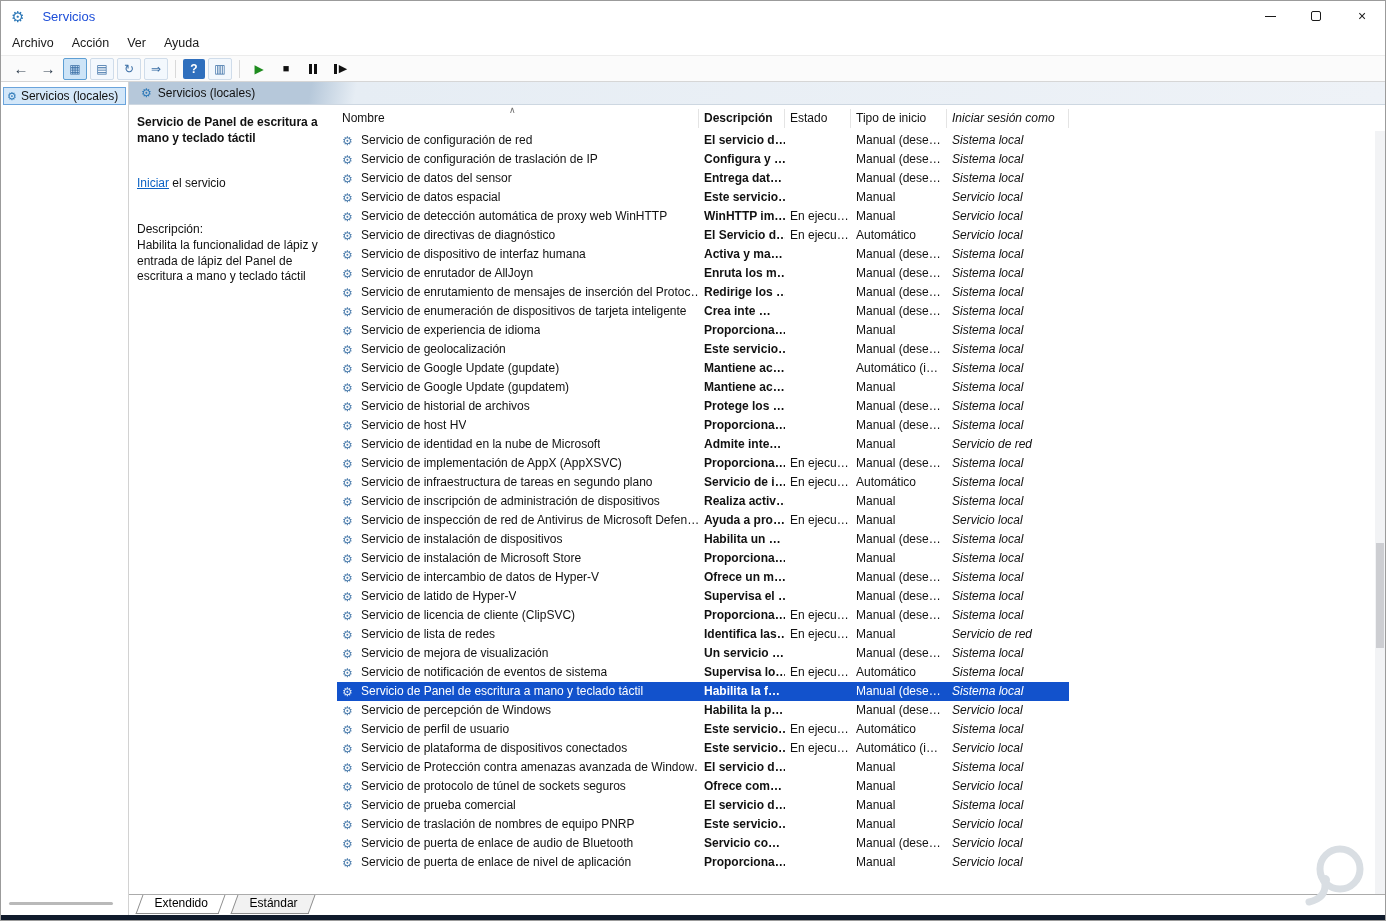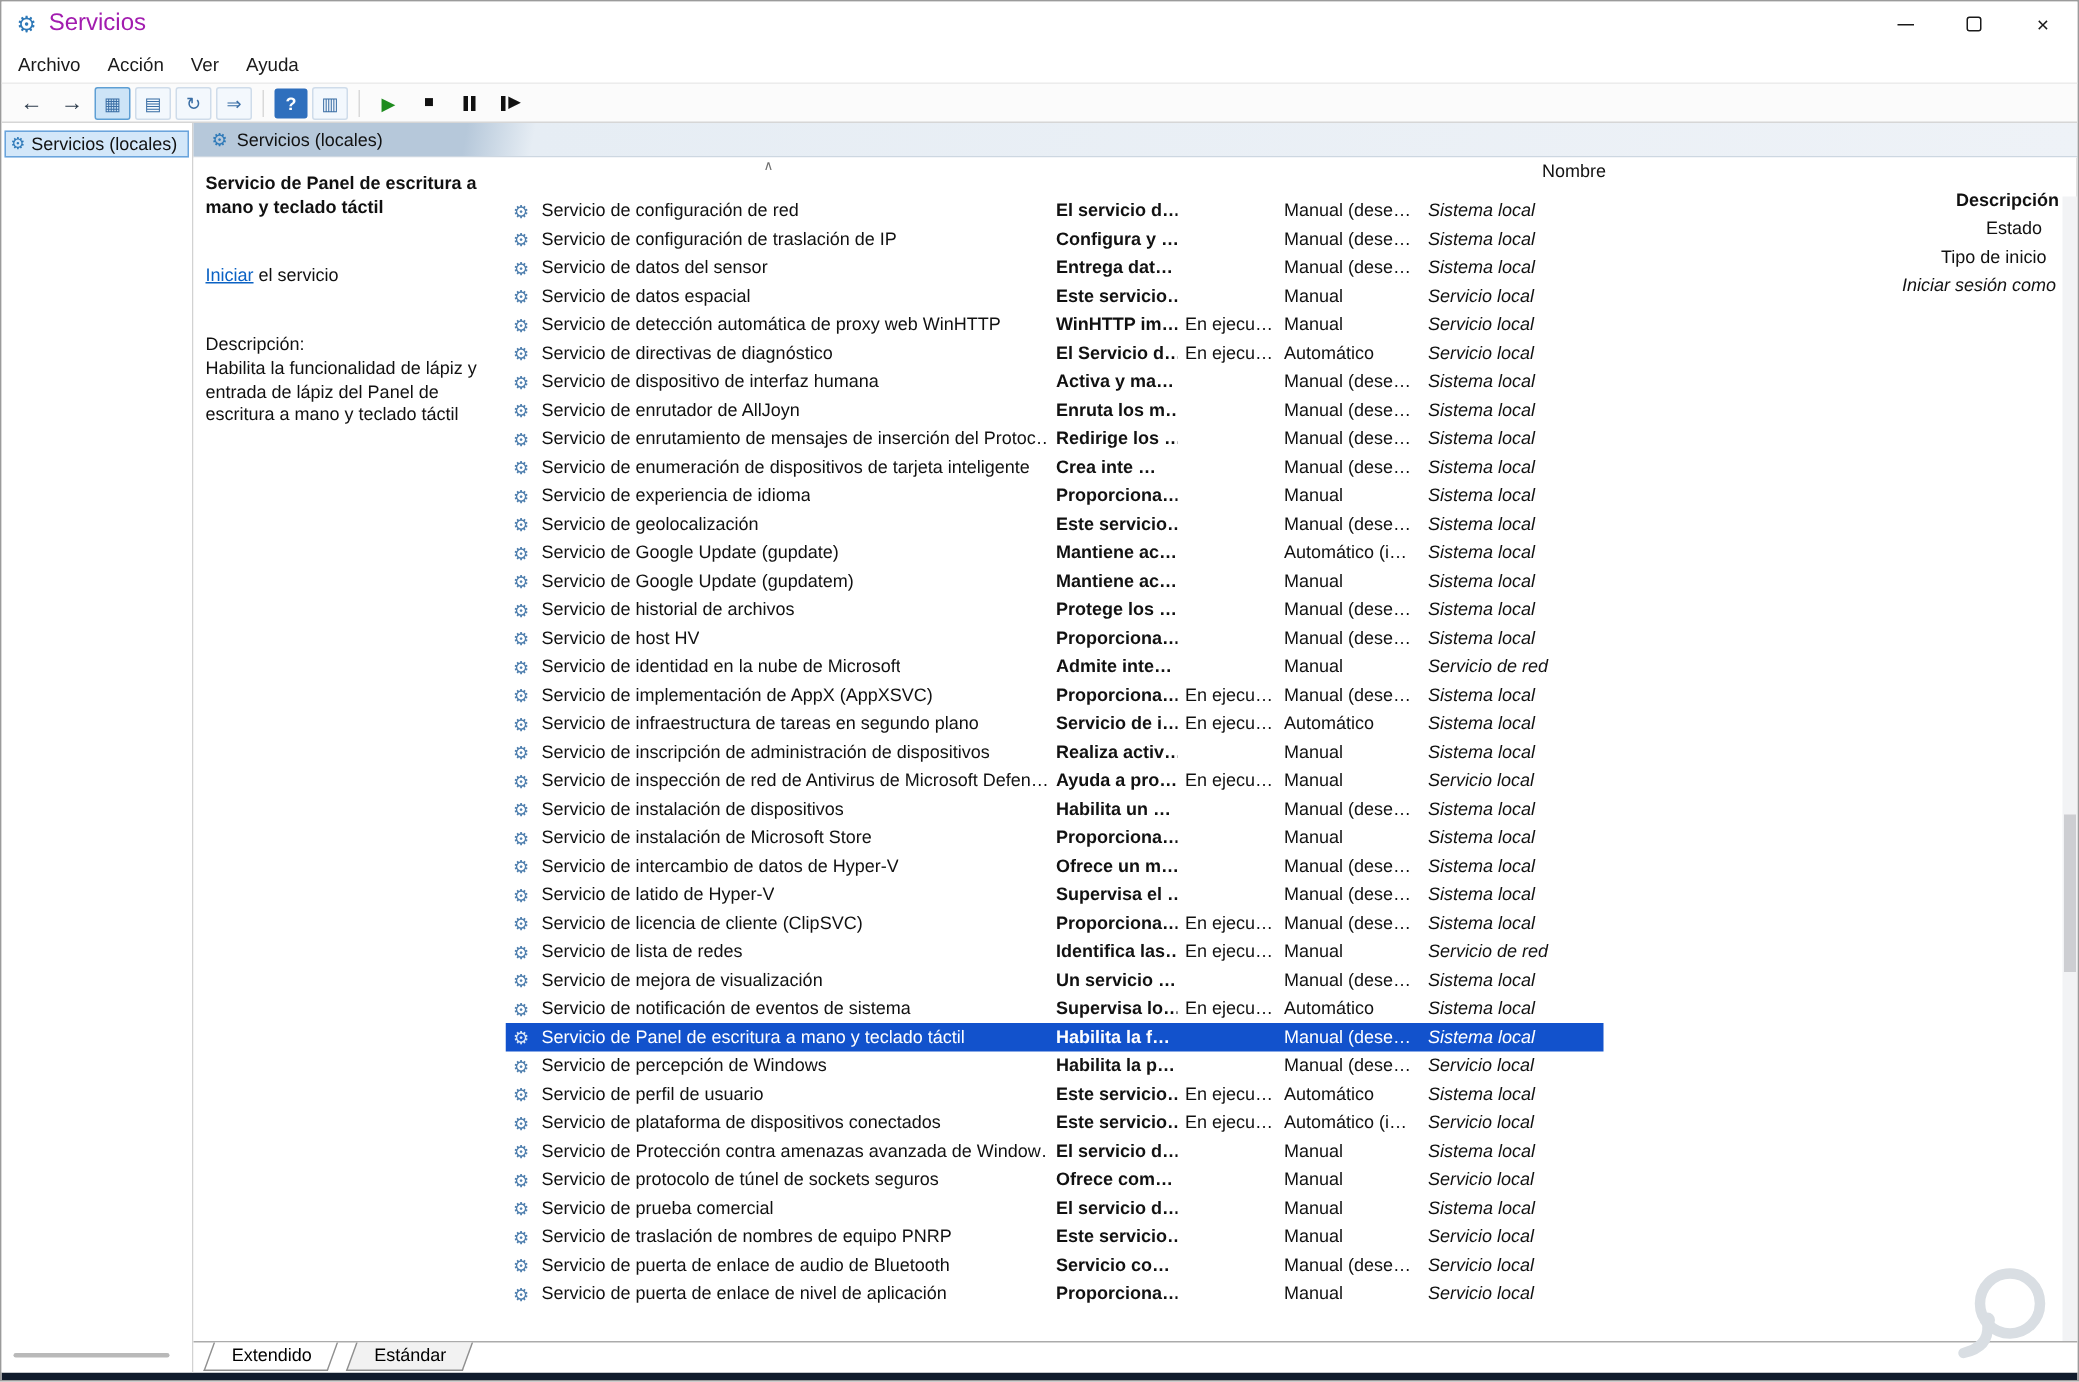--- a/index.html
+++ b/index.html
@@ -6,21 +6,21 @@
   html,body { width:1386px; height:921px; }
   body { font-family:"Liberation Sans", sans-serif; background:#ffffff; }
   :root { --sel:#1252cc; --link:#0b62c4; }
 
   .window { position:relative; width:1386px; height:921px; background:#fff;
             border:1px solid #9b9b9b; display:flex; flex-direction:column; overflow:hidden; }
 
   
   .titlebar { height:30px; flex:none; display:flex; align-items:center; background:#fff; }
   .app-icon { margin-left:10px; font-size:15px; color:#2e79b8; line-height:1; }
-  .title-text { margin-left:8px; font-size:16px; color:#a21caf; }
+  .title-text { margin-left:18px; font-size:13px; color:#1d4ed8; }
   .win-controls { margin-left:auto; display:flex; height:100%; }
   .win-btn { width:46px; height:100%; display:flex; align-items:center; justify-content:center;
              font-size:14px; color:#1a1a1a; cursor:default; }
   .min-glyph { width:11px; height:1px; background:#1a1a1a; display:inline-block; }
   .max-glyph { width:10px; height:10px; border:1px solid #1a1a1a; border-radius:2px; display:inline-block; }
 
   
   .menubar { height:24px; flex:none; display:flex; align-items:center; padding-left:2px;
              font-size:12.5px; color:#1a1a1a; background:#fff; }
   .menu-item { padding:3px 9px; }
@@ -68,21 +68,21 @@
   .detail { width:208px; flex:none; padding:10px 10px 0 8px; font-size:12px; color:#111; }
   .detail-title { font-weight:bold; line-height:1.3; }
   .start-line { margin-top:30px; }
   .link { color:var(--link); text-decoration:underline; cursor:pointer; }
   .desc-label { margin-top:32px; }
   .desc-text { margin-top:2px; line-height:1.3; }
 
   
   .table-area { flex:1; min-width:0; position:relative; font-size:12px; color:#111; overflow:hidden; }
   .sort-caret { position:absolute; top:0px; left:172px; font-size:9px; color:#707070; }
-  .thead { display:flex; height:26px; align-items:flex-end; padding-bottom:3px;flex-direction:column; }
+  .thead { display:flex; height:26px; align-items:flex-end; padding-bottom:3px; }
   .hcell { flex:none; padding-left:5px; border-right:1px solid #e4e4e4; height:19px; line-height:19px;
            white-space:nowrap; overflow:hidden; }
   .tbody { }
   .trow { display:flex; height:19px; line-height:19px; width:732px; }
   .cell { flex:none; white-space:nowrap; overflow:hidden; padding-left:5px; }
   .c-name { width:362px; }
   .trow .c-name { display:flex; align-items:center; gap:4px; padding-left:5px; }
   .gear { font-size:12px; color:#4f7fae; width:15px; flex:none; line-height:1; }
   .nm { white-space:nowrap; overflow:hidden; }
   .c-desc { width:86px;font-weight:bold; }

